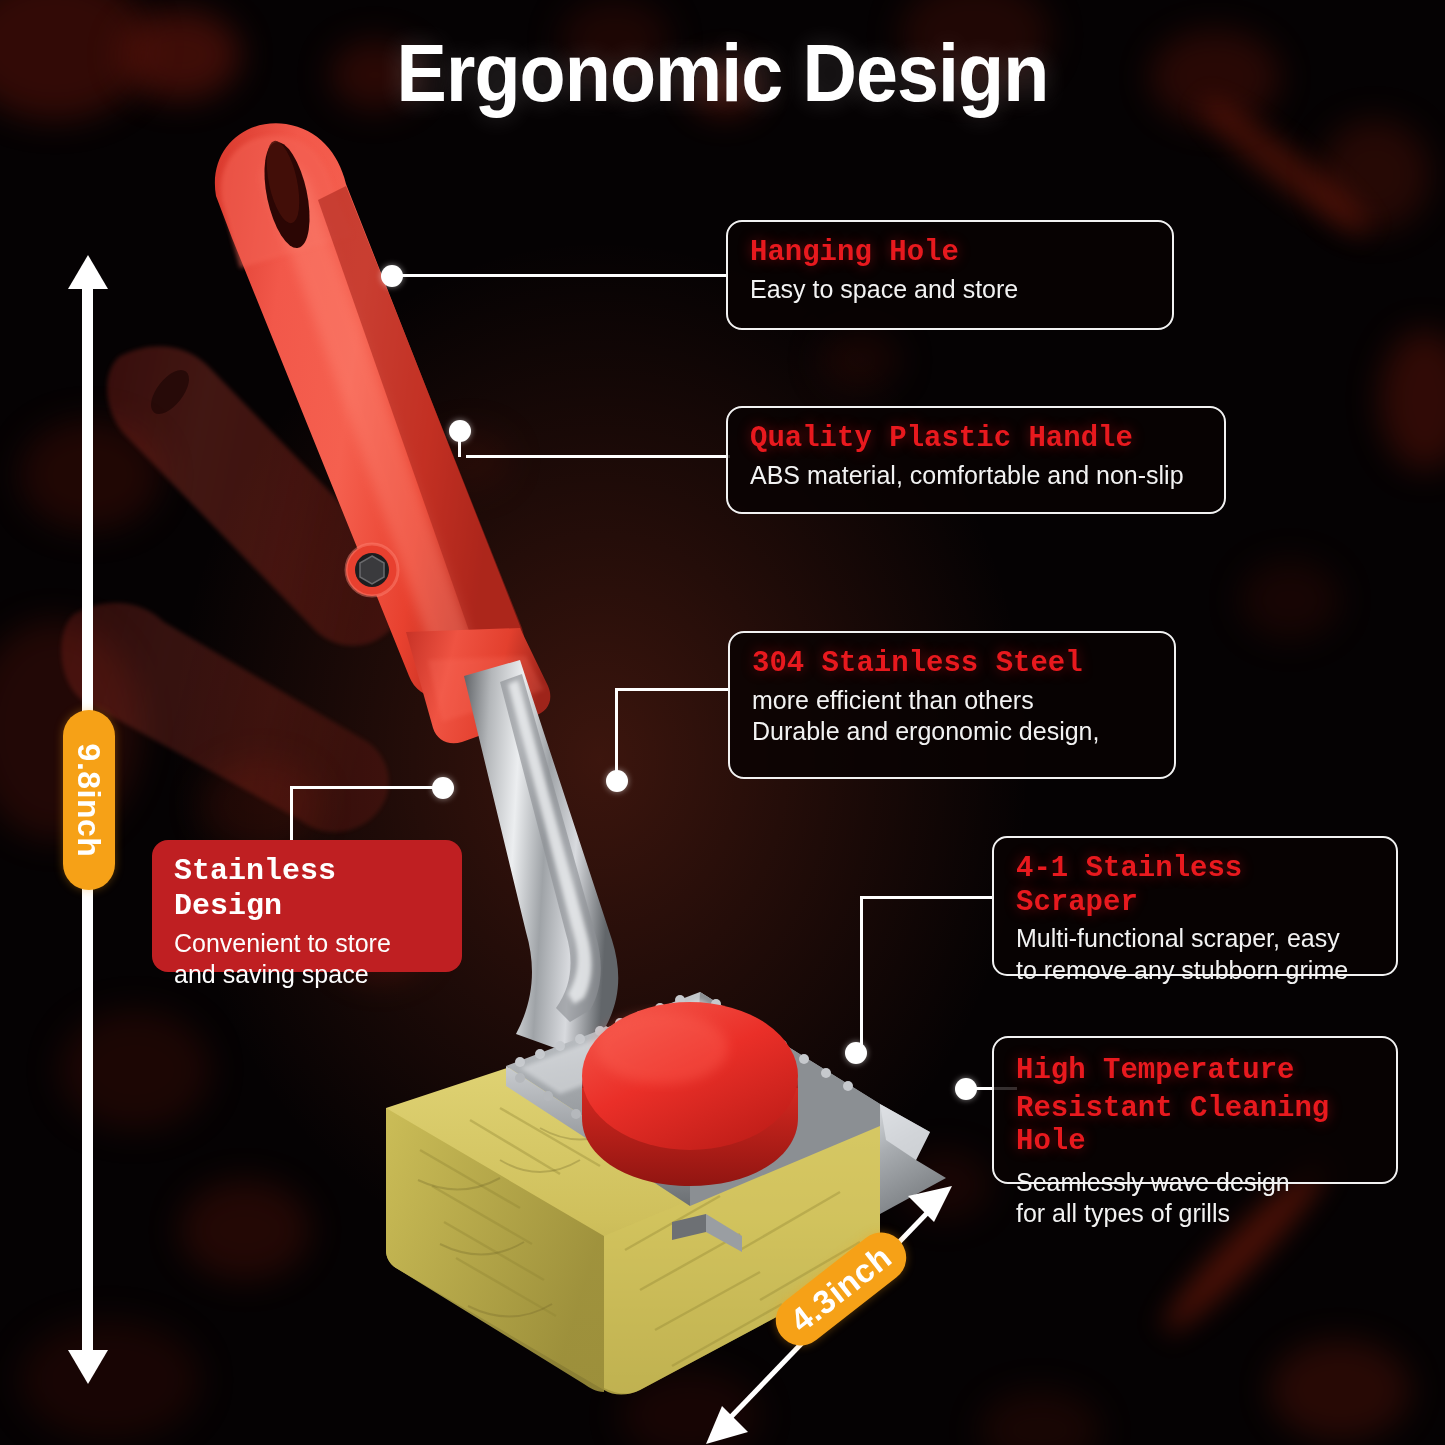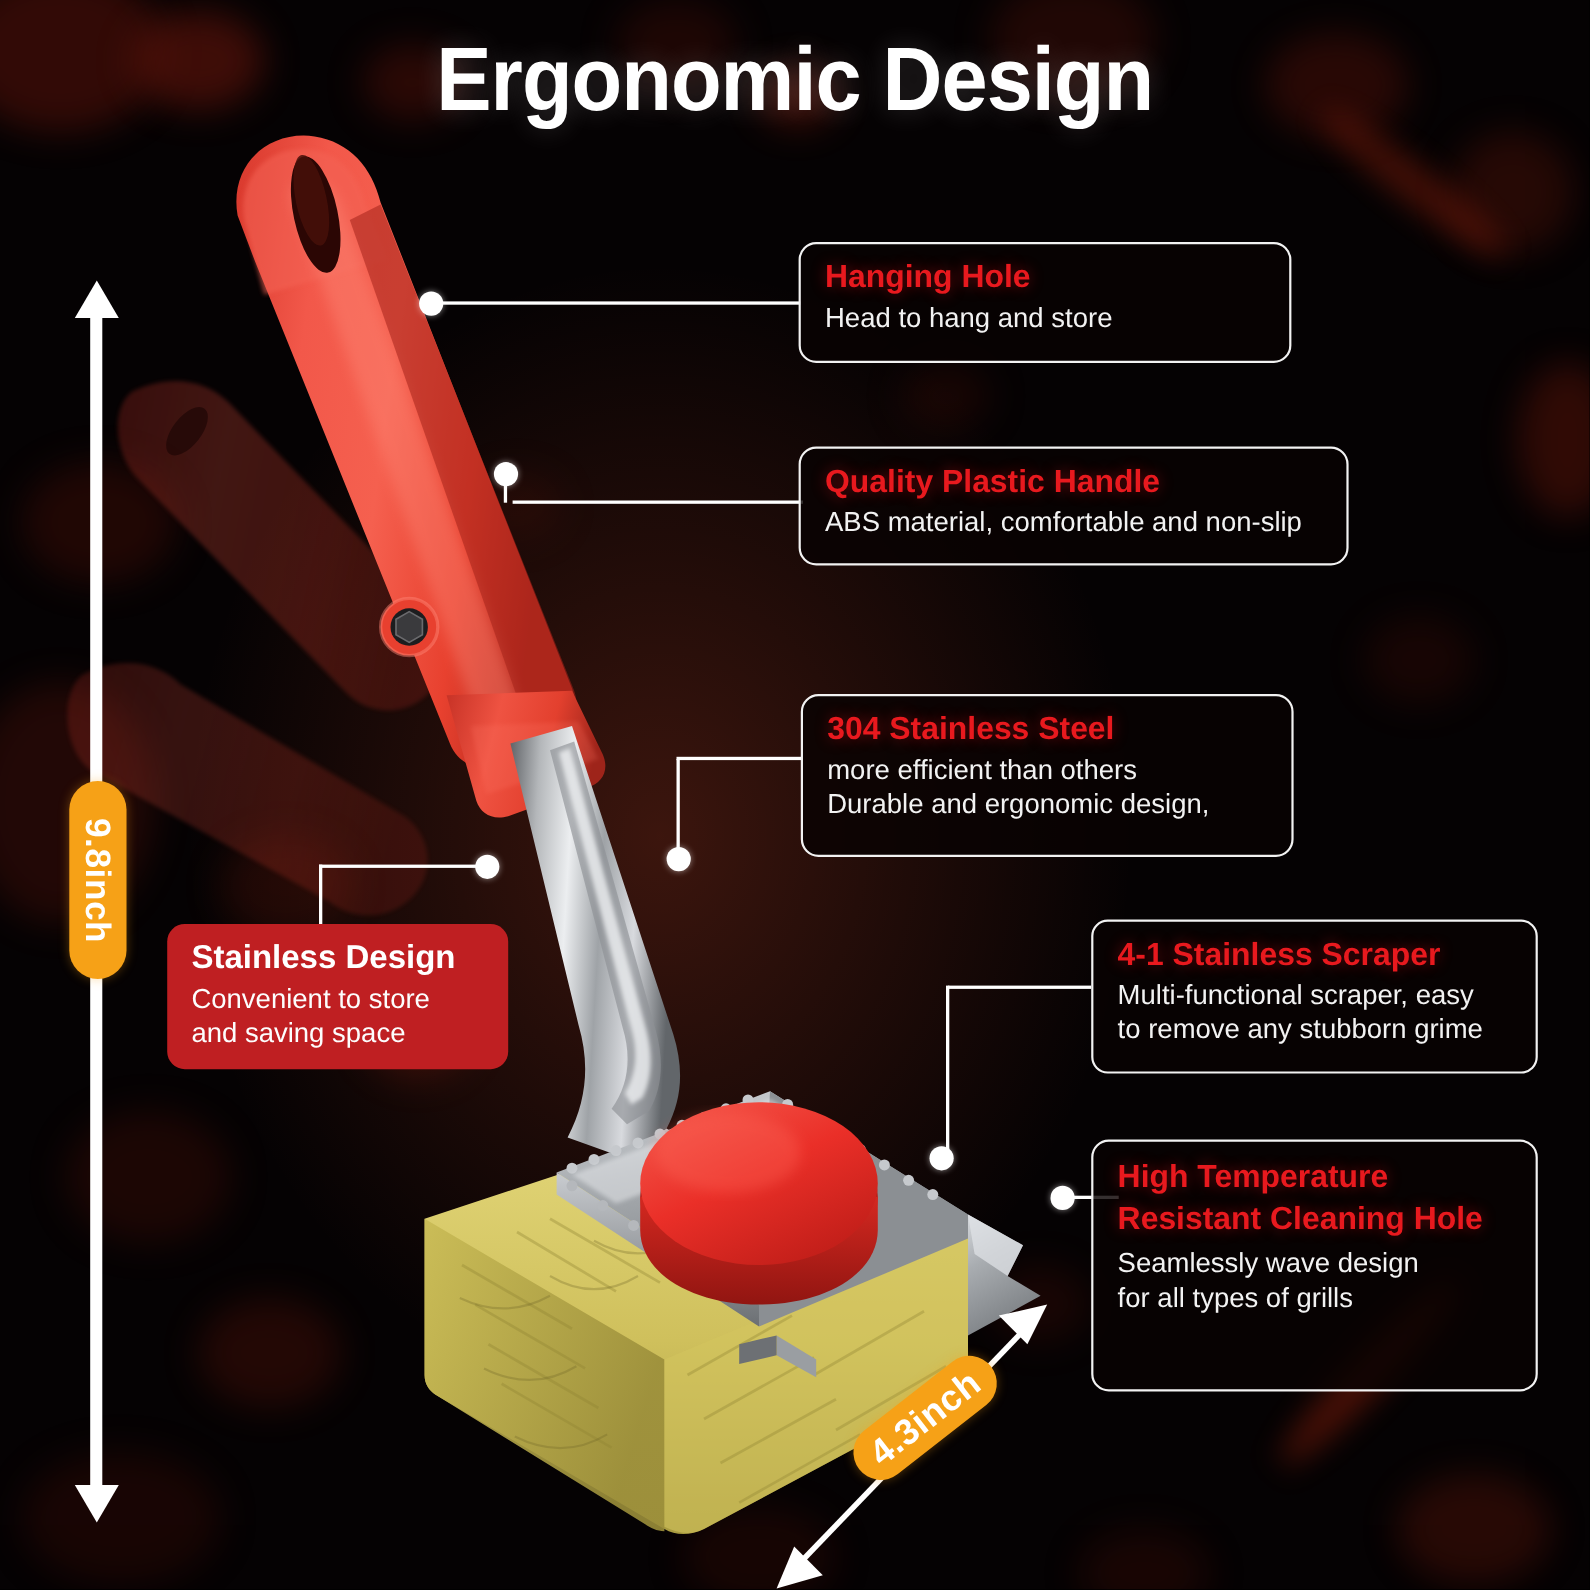--- a/index.html
+++ b/index.html
@@ -23,21 +23,21 @@
 
   
   .callout{
     position:absolute;box-sizing:border-box;
     border:2px solid #f2f2f2;border-radius:16px;
     background:rgba(8,2,3,.82);
     padding:14px 20px 16px 22px;
   }
   .callout.filled{background:#bf1f22;border:none;box-shadow:0 0 0 0 transparent;}
   .c-title{color:#e8191e;font-size:29px;font-weight:bold;line-height:1.16;margin:0 0 4px 0;
-           text-shadow:0 0 14px rgba(232,25,30,.45);}
+           text-shadow:0 0 14px rgba(232,25,30,.45);font-family:Liberation Mono, monospace;}
   .callout.filled .c-title{color:#ffffff;text-shadow:none;font-size:30px;}
   .c-body{color:#f2f2f2;font-size:25px;line-height:1.26;font-weight:400;}
   .callout.filled .c-body{color:#fdfdfd;}
 
   
   .lead{position:absolute;background:#fff;}
   .lead-h{height:3px;}
   .lead-v{width:3px;}
   .dot{position:absolute;width:22px;height:22px;border-radius:50%;background:#fff;
        box-shadow:0 0 6px rgba(255,255,255,.5);}
@@ -331,21 +331,21 @@
 
   <div class="dot" style="left:845px;top:1042px;"></div>
   <div class="lead lead-h" style="left:862px;top:896px;width:130px;"></div>
   <div class="lead lead-v" style="left:860px;top:896px;height:156px;"></div>
 
   <div class="dot" style="left:955px;top:1078px;"></div>
   <div class="lead lead-h" style="left:972px;top:1087px;width:45px;"></div>
 
   <div class="callout" style="left:726px;top:220px;width:448px;height:110px;">
     <div class="c-title">Hanging Hole</div>
-    <div class="c-body">Head to hang and store</div>
+    <div class="c-body">Easy to space and store</div>
   </div>
 
   <div class="callout" style="left:726px;top:406px;width:500px;height:108px;">
     <div class="c-title">Quality Plastic Handle</div>
     <div class="c-body">ABS material, comfortable and non-slip</div>
   </div>
 
   <div class="callout" style="left:728px;top:631px;width:448px;height:148px;">
     <div class="c-title">304 Stainless Steel</div>
     <div class="c-body">more efficient than others</div>
@@ -357,21 +357,21 @@
     <div class="c-body">Convenient to store</div>
     <div class="c-body">and saving space</div>
   </div>
 
   <div class="callout" style="left:992px;top:836px;width:406px;height:140px;border-radius:15px;">
     <div class="c-title">4-1 Stainless Scraper</div>
     <div class="c-body">Multi-functional scraper, easy</div>
     <div class="c-body">to remove any stubborn grime</div>
   </div>
 
-  <div class="callout" style="left:992px;top:1036px;width:406px;height:229px;padding-top:16px;">
+  <div class="callout" style="left:992px;top:1036px;width:406px;height:148px;padding-top:16px;">
     <div class="c-title">High Temperature</div>
     <div class="c-title" style="margin-bottom:8px;">Resistant Cleaning Hole</div>
     <div class="c-body">Seamlessly wave design</div>
     <div class="c-body">for all types of grills</div>
   </div>
 
   <div class="arrow-head" style="left:68px;top:255px;border-left:20px solid transparent;border-right:20px solid transparent;border-bottom:34px solid #fff;"></div>
   <div class="arrow-shaft" style="left:82px;top:286px;width:11px;height:1068px;"></div>
   <div class="arrow-head" style="left:68px;top:1350px;border-left:20px solid transparent;border-right:20px solid transparent;border-top:34px solid #fff;"></div>
 

